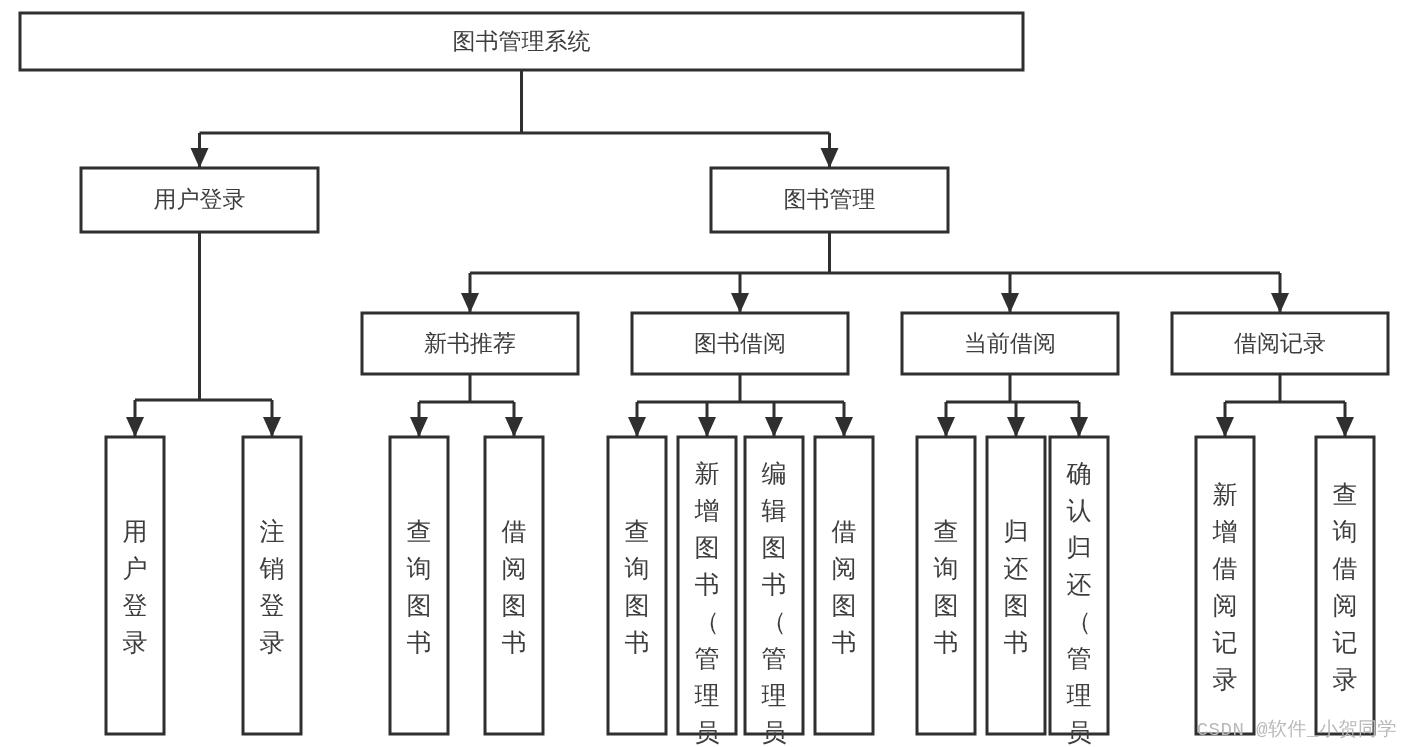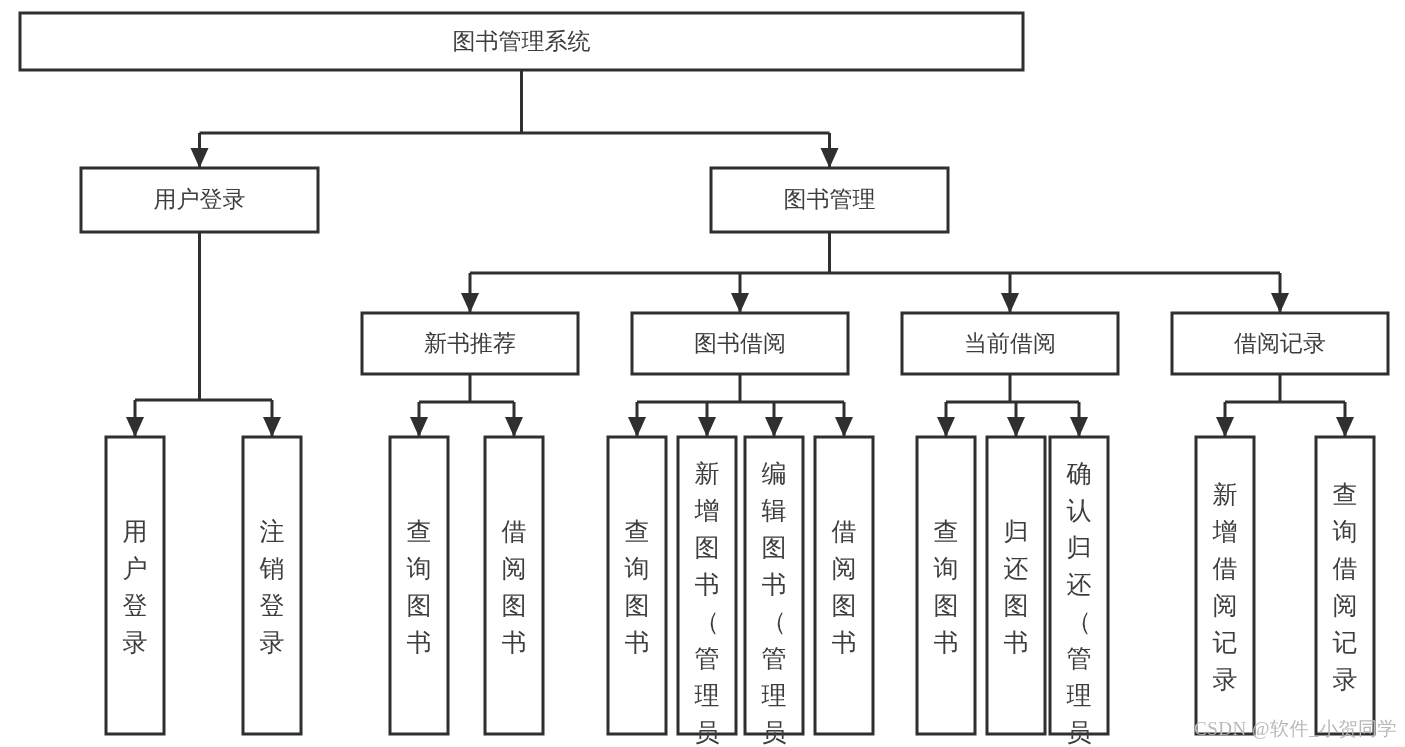--- a/index.html
+++ b/index.html
@@ -51,21 +51,21 @@
   .leaf-label-cell {
     font-family: "Liberation Sans", "DejaVu Sans", sans-serif;
     font-size: 25px;
     fill: #3d3d3d;
     text-anchor: middle;
   }
   .watermark {
     position: absolute;
     right: 8px;
     bottom: 5px;
-    font-family: Liberation Serif, serif;
+    font-family: Liberation Mono, monospace;
     font-size: 19px;
     color: #b9b9b9;
     letter-spacing: 0.5px;
     white-space: nowrap;
     pointer-events: none;
   }
 </style>
 </head>
 <body>
 

